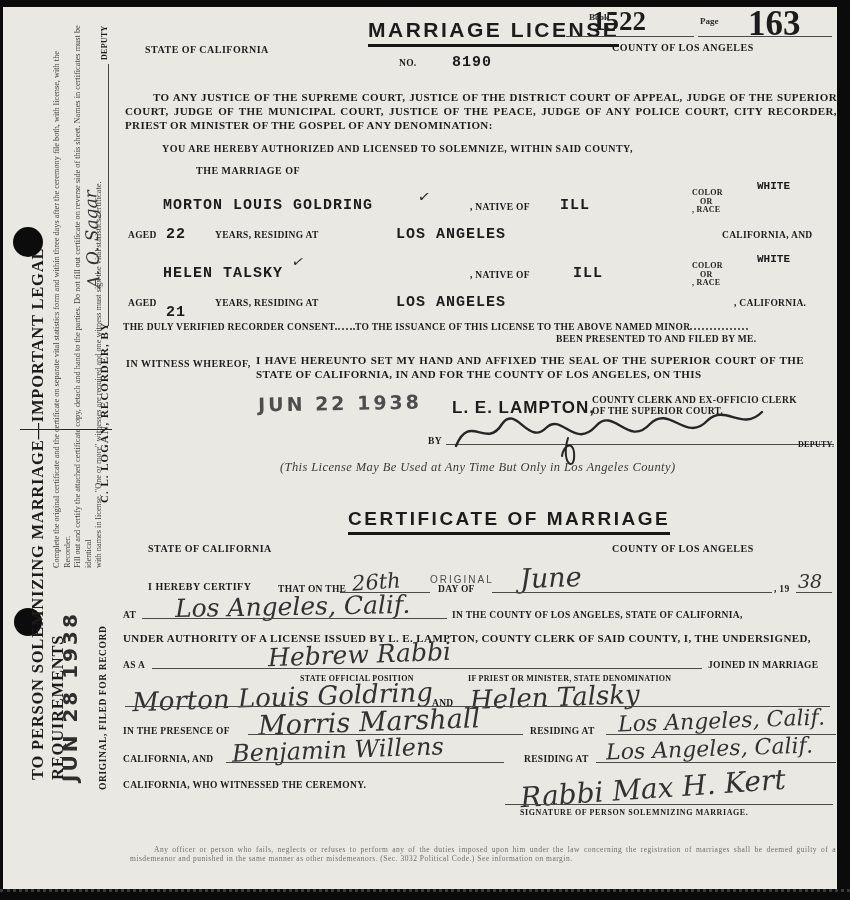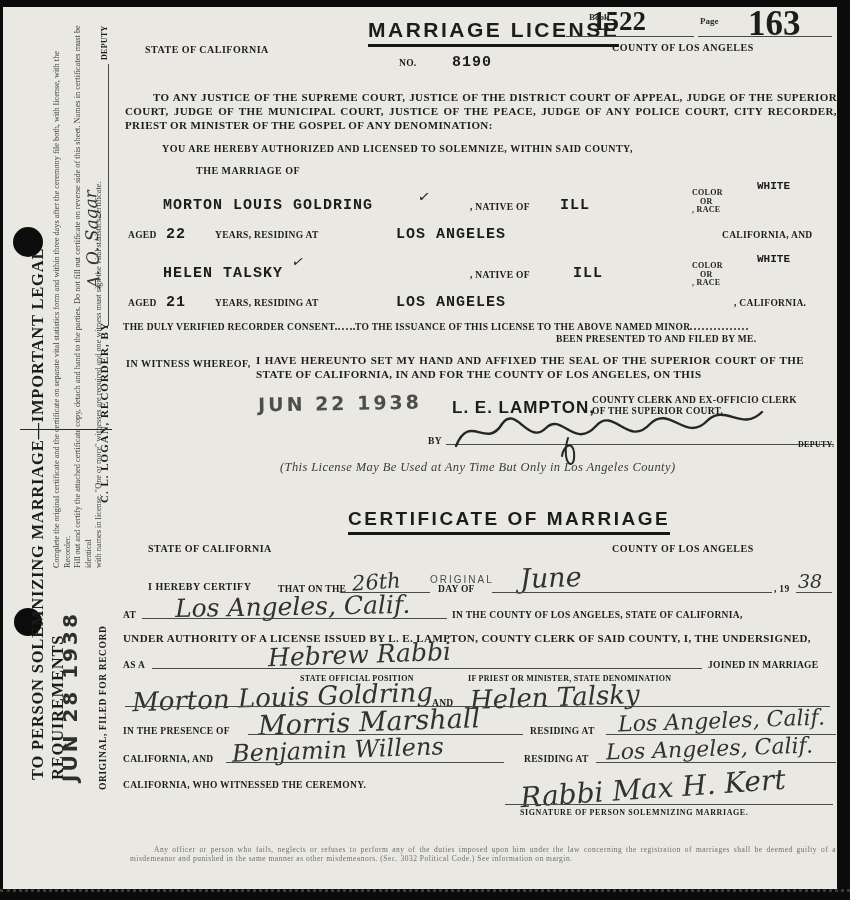--- a/index.html
+++ b/index.html
@@ -99,21 +99,21 @@
   <div class="abs lbl-sm" style="left:470px;top:270px;">, NATIVE OF</div>
   <div class="abs type" style="left:573px;top:265px;">ILL</div>
   <div class="abs lbl-xs" style="left:692px;top:262px;line-height:8.5px;">
     <div>COLOR</div>
     <div style="padding-left:8px;">OR</div>
     <div>, RACE</div>
   </div>
   <div class="abs type-sm" style="left:757px;top:253px;">WHITE</div>
 
   <div class="abs lbl-sm" style="left:128px;top:298px;">AGED</div>
-  <div class="abs type" style="left:166px;top:294px;">21</div>
+  <div class="abs type" style="left:166px;top:304px;">21</div>
   <div class="abs lbl-sm" style="left:215px;top:298px;">YEARS, RESIDING AT</div>
   <div class="abs type" style="left:396px;top:294px;">LOS ANGELES</div>
   <div class="abs lbl-sm" style="left:734px;top:298px;">, CALIFORNIA.</div>
 
   <div class="abs" style="left:123px;top:316px;width:714px;">
     <span class="lbl-sm">THE DULY VERIFIED RECORDER CONSENT</span><span class="dots" style="width:20px;"></span><span class="lbl-sm">TO THE ISSUANCE OF THIS LICENSE TO THE ABOVE NAMED MINOR</span><span class="dots" style="width:58px;"></span>
   </div>
   <div class="abs lbl-sm" style="left:556px;top:334px;">BEEN PRESENTED TO AND FILED BY ME.</div>
 
   <div class="abs big" style="left:126px;top:358px;">IN WITNESS WHEREOF,</div>

